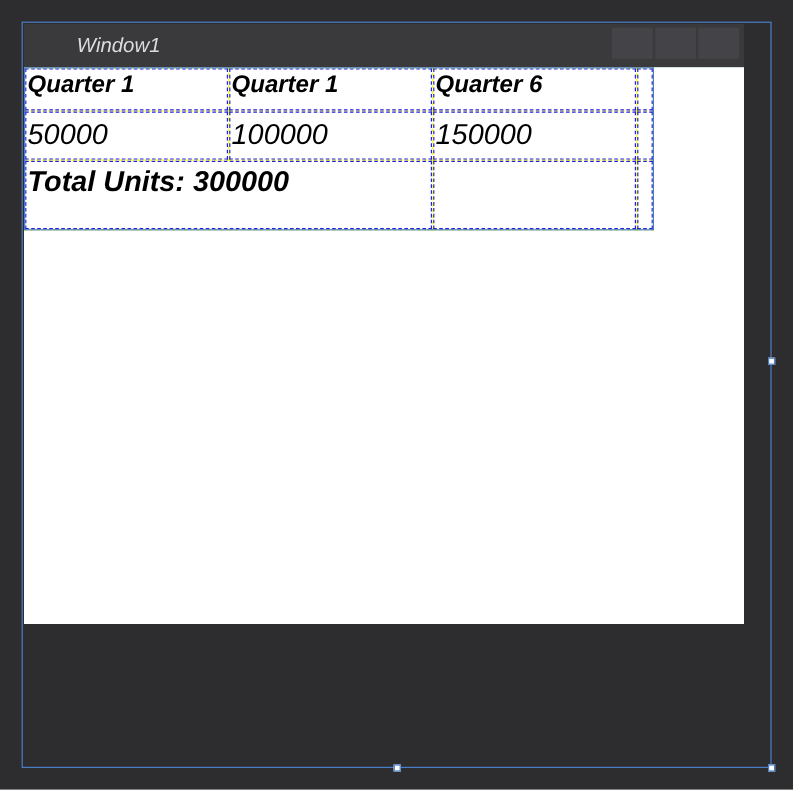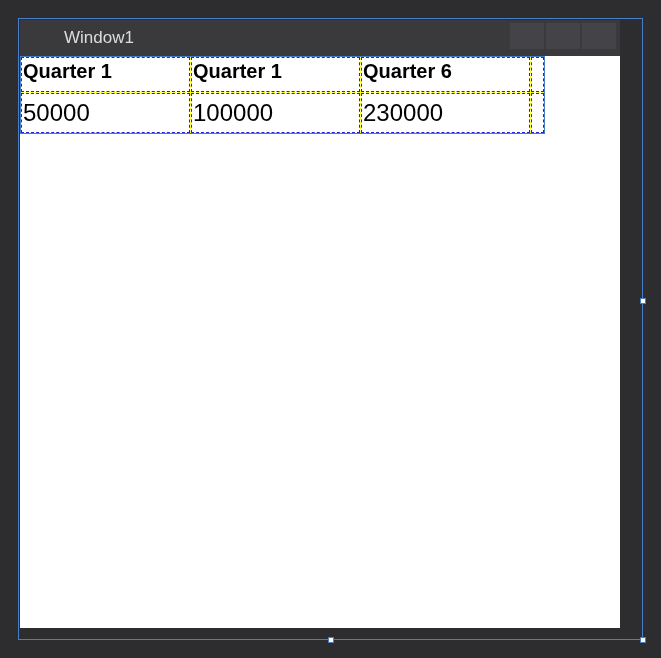--- a/index.html
+++ b/index.html
@@ -40,23 +40,24 @@
     .resize-handle.right-center {
       right: -4px;
       top: 45%;
     }
     .resize-handle.bottom-right {
       bottom: -4px;
       right: -4px;
     }
     .window-container {
       width: 600px;
-      height: 608px;
+      height: 500px;
       background: #0f766e;
       position: relative;
+      font-style: italic;
     }
     .titlebar {
       height: 36px;
       background: #3a3a3d;
       display: flex;
       align-items: center;
       padding-left: 44px;
       position: relative;
     }
     .titlebar-title {
@@ -196,21 +197,28 @@
           <td></td>
         </tr>
         <tr class="row-values">
           <td>
                 <div class="cell-inner val-cell">50000</div>
               </td>
           <td>
                 <div class="cell-inner val-cell">100000</div>
               </td>
           <td>
-                <div class="cell-inner val-cell">230000</div>
-              </td>
+                <div class="cell-inner val-cell">150000</div>
+              </td>
+          <td></td>
+        </tr>
+        <tr class="row-total">
+          <td colspan="2">
+            <div class="cell-inner total-row">Total Units: 300000</div>
+          </td>
+          <td></td>
           <td></td>
         </tr>
       </tbody>
         </table>
     </div>
   </div>
 </div>
 
 </body></html>

